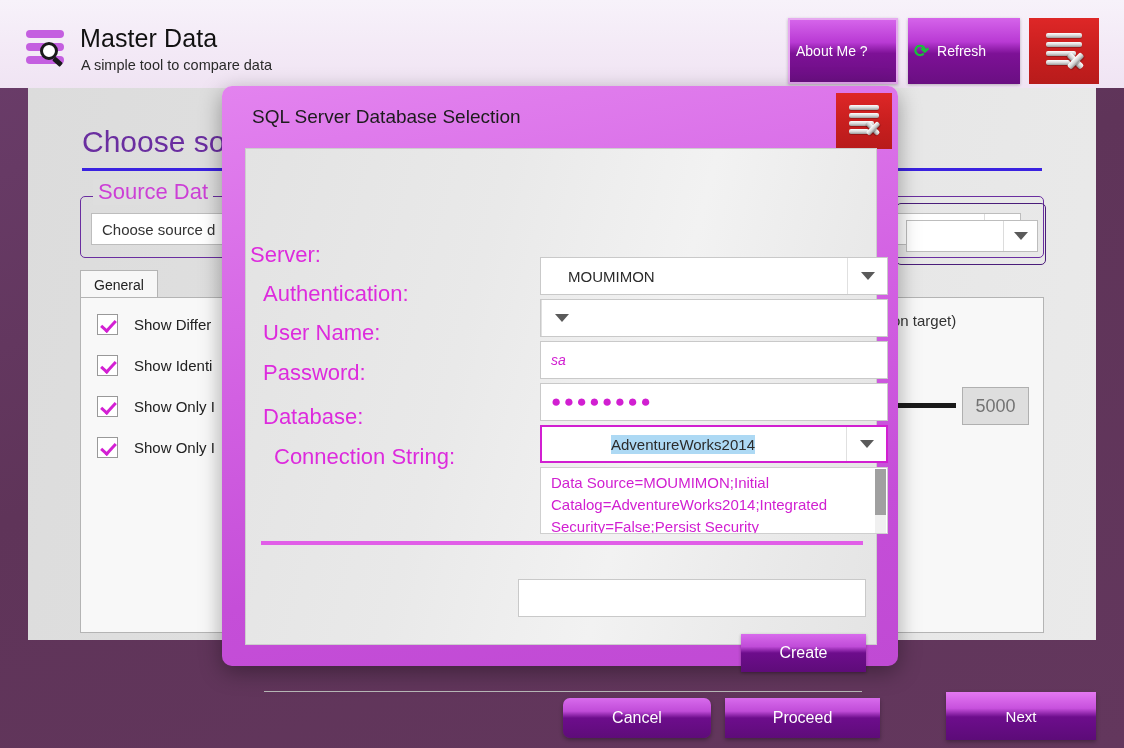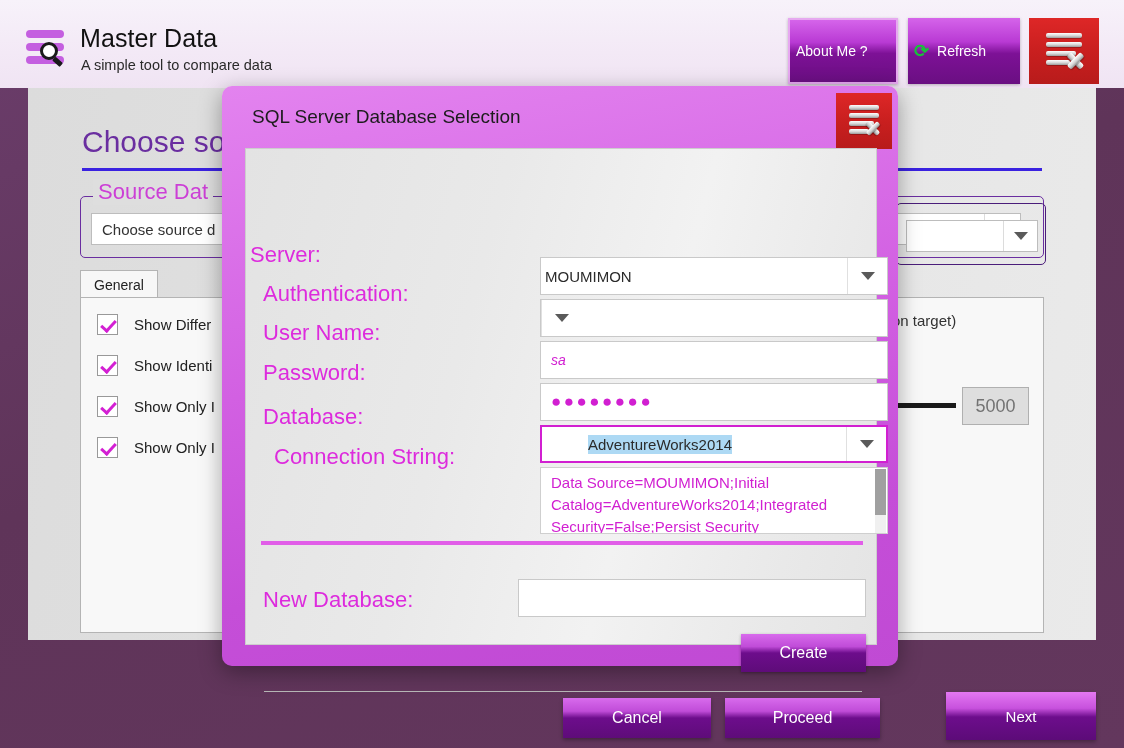--- a/index.html
+++ b/index.html
@@ -224,21 +224,21 @@
   }
 
   .f-label {
     position: absolute; font-size: 22px; color: #dd2bdd; white-space: nowrap;
   }
   .f-input {
     position: absolute; left: 294px; width: 348px; height: 38px;
     background: #fff; border: 1px solid #c9c9c9;
     display: flex; align-items: center;
   }
-  .f-input .val { flex: 1; padding-left: 4px; font-size: 15px; color: #2b2b2b; }
+  .f-input .val { flex: 1; padding-left: 27px; font-size: 15px; color: #2b2b2b; }
   .f-input .arrowbox { width: 40px; height: 100%; border-left: 1px solid #e0e0e0; display: flex; align-items: center; justify-content: center; }
   .f-input.focused { border: 2px solid #d11fd1; }
   .f-input .val.sel {
     color: #2b2b2b;
     margin-left: 42px;
   }
   .f-input .val.sel span {
     background: #add9f4; padding: 1px 0;
   }
   .pwd-dots { padding-left: 10px; font-size: 17px; color: #d11fd1; letter-spacing: 2.5px; }
@@ -282,21 +282,21 @@
   .footer-rule {
     position: absolute; left: 18px; top: 542px; width: 598px; height: 1px; background: #b5b5b5;
   }
   .btn-dlg {
     position: absolute; top: 549px; height: 40px;
     border: none; cursor: pointer; color: #fff; font-size: 16px;
     background: linear-gradient(180deg, #d86bec 0%, #c04cd8 33%, #6d0d8c 50%, #5e0c79 100%);
     display: flex; align-items: center; justify-content: center;
     box-shadow: 0 2px 4px rgba(0,0,0,.32);
   }
-  #btn-cancel  { left: 317px; width: 148px; }
+  #btn-cancel  { left: 317px; width: 148px; border-radius: 7px; }
   #btn-proceed { left: 479px; width: 155px; }
 </style>
 </head>
 <body>
 
 <div id="app">
 
   <div class="header">
     <div class="logo">
       <div class="bar b1"></div>
@@ -442,21 +442,20 @@
 
       <div class="conn-box">
         <div class="conn-text">Data Source=MOUMIMON;Initial Catalog=AdventureWorks2014;Integrated Security=False;Persist Security</div>
         <div class="conn-scroll">
             <div class="thumb"></div>
           </div>
       </div>
 
       <div class="divider-pink"></div>
 
-      <div class="newdb-label">New Database:</div>
       <div class="newdb-input"></div>
 
       <button id="btn-create">
         <span>Create</span>
       </button>
 
       <div class="footer-rule"></div>
 
       <button class="btn-dlg" id="btn-cancel">
         <span>Cancel</span>

